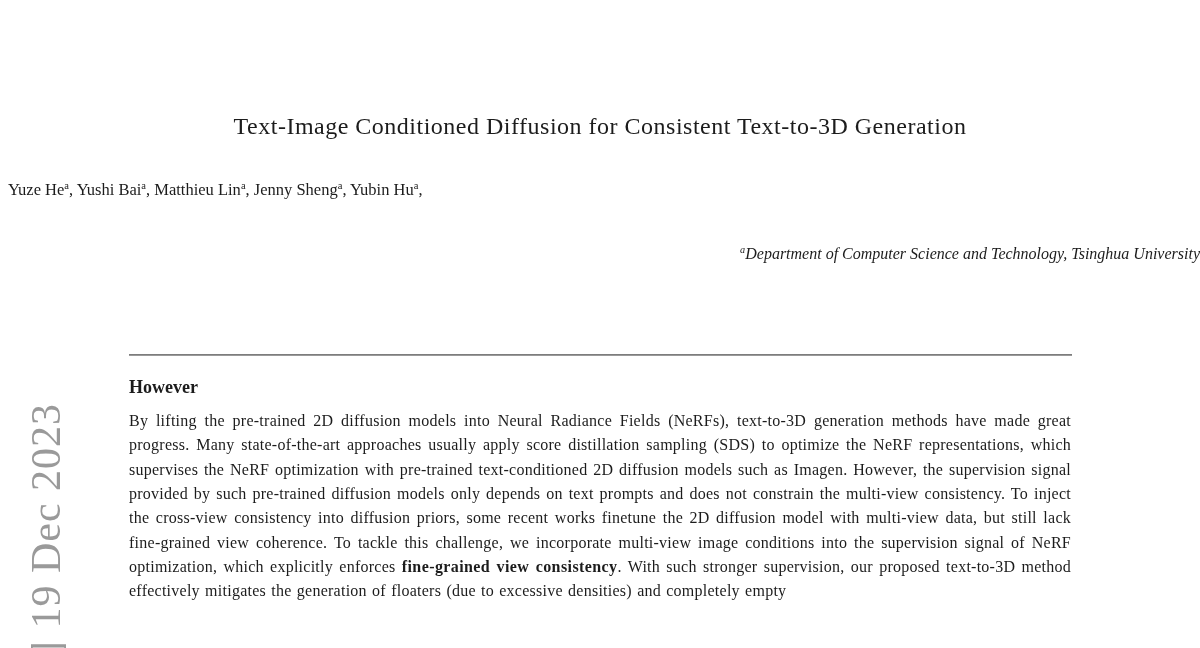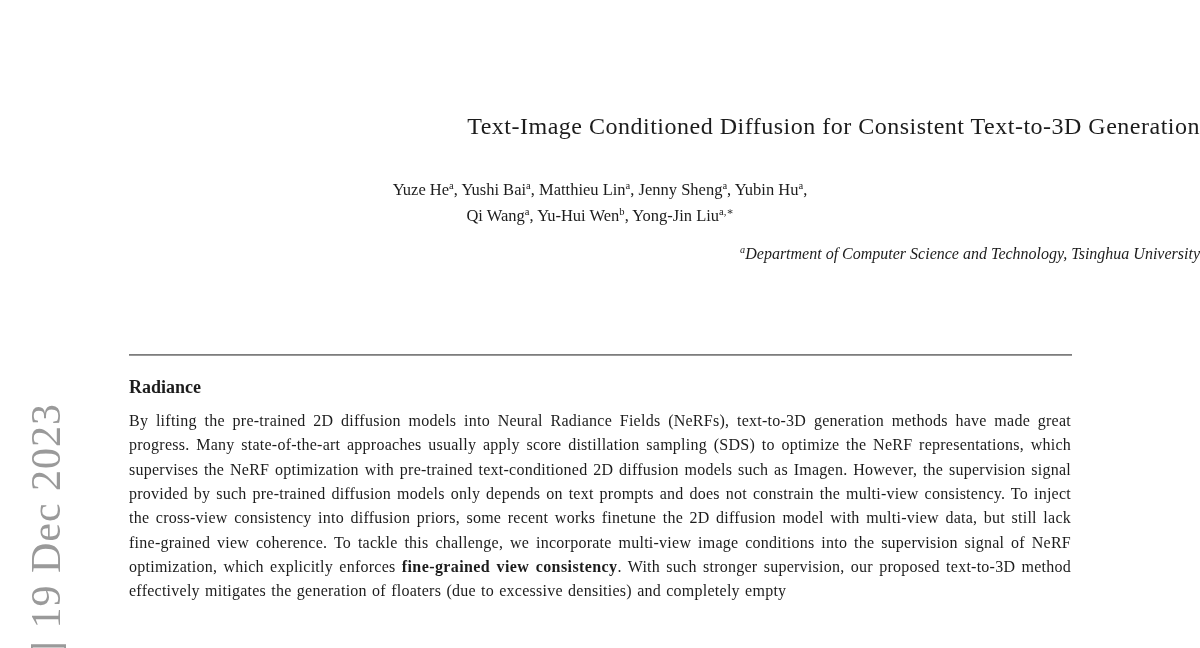--- a/index.html
+++ b/index.html
@@ -24,34 +24,34 @@
     font-size: 42px;
     line-height: 44px;
     color: #9a9a9a;
     letter-spacing: 1px;
   }
   .title {
     position: absolute;
     top: 110px;
     left: 0;
     width: 100%;
-    text-align: right;
+    text-align: center;
     font-size: 24px;
     font-weight: normal;
     letter-spacing: 0.5px;
     line-height: 32px;
   }
   .authors {
     position: absolute;
     top: 177px;
     left: 0;
     width: 100%;
-    text-align: center;
     font-size: 16.5px;
     line-height: 26px;
+    padding-left: 8px;
   }
   .authors sup, .affiliations sup {
     font-size: 64%;
     line-height: 0;
   }
   .affiliations {
     position: absolute;
     top: 245px;
     left: 0;
     width: 100%;
@@ -94,26 +94,25 @@
 <body>
 
 <div class="page">
 
   <div class="arxiv-stamp">] 19 Dec 2023</div>
 
   <h1 class="title">Text-Image Conditioned Diffusion for Consistent Text-to-3D Generation</h1>
 
   <div class="authors">
     <div class="authors-line" id="authors-line1"><span>Yuze He<sup>a</sup>, </span><span>Yushi Bai<sup>a</sup>, </span><span>Matthieu Lin<sup>a</sup>, </span><span>Jenny Sheng<sup>a</sup>, </span><span>Yubin Hu<sup>a</sup>,</span></div>
-    <div class="authors-line" id="authors-line2"><span>Qi Wang<sup>a</sup>, </span><span>Yu-Hui Wen<sup>b</sup>, </span><span>Yong-Jin Liu<sup>a,∗</sup></span></div>
   </div>
 
   <div class="affiliations" id="affiliations">
       <div><sup>a</sup>Department of Computer Science and Technology, Tsinghua University</div>
     </div>
 
   <hr class="rule">
 
-  <div class="abstract-heading">Radiance</div>
+  <div class="abstract-heading">However</div>
 
   <p class="abstract-text"><span>By lifting the pre-trained 2D diffusion models into Neural Radiance Fields (NeRFs), text-to-3D generation methods have made great progress. Many state-of-the-art approaches usually apply score distillation sampling (SDS) to optimize the NeRF representations, which supervises the NeRF optimization with pre-trained text-conditioned 2D diffusion models such as Imagen. However, the supervision signal provided by such pre-trained diffusion models only depends on text prompts and does not constrain the multi-view consistency. To inject the cross-view consistency into diffusion priors, some recent works finetune the 2D diffusion model with multi-view data, but still lack fine-grained view coherence. To tackle this challenge, we incorporate multi-view image conditions into the supervision signal of NeRF optimization, which explicitly enforces </span><b>fine-grained view consistency</b><span>. With such stronger supervision, our proposed text-to-3D method effectively mitigates the generation of floaters (due to excessive densities) and completely empty</span></p>
 
 </div>
 
 </body></html>

